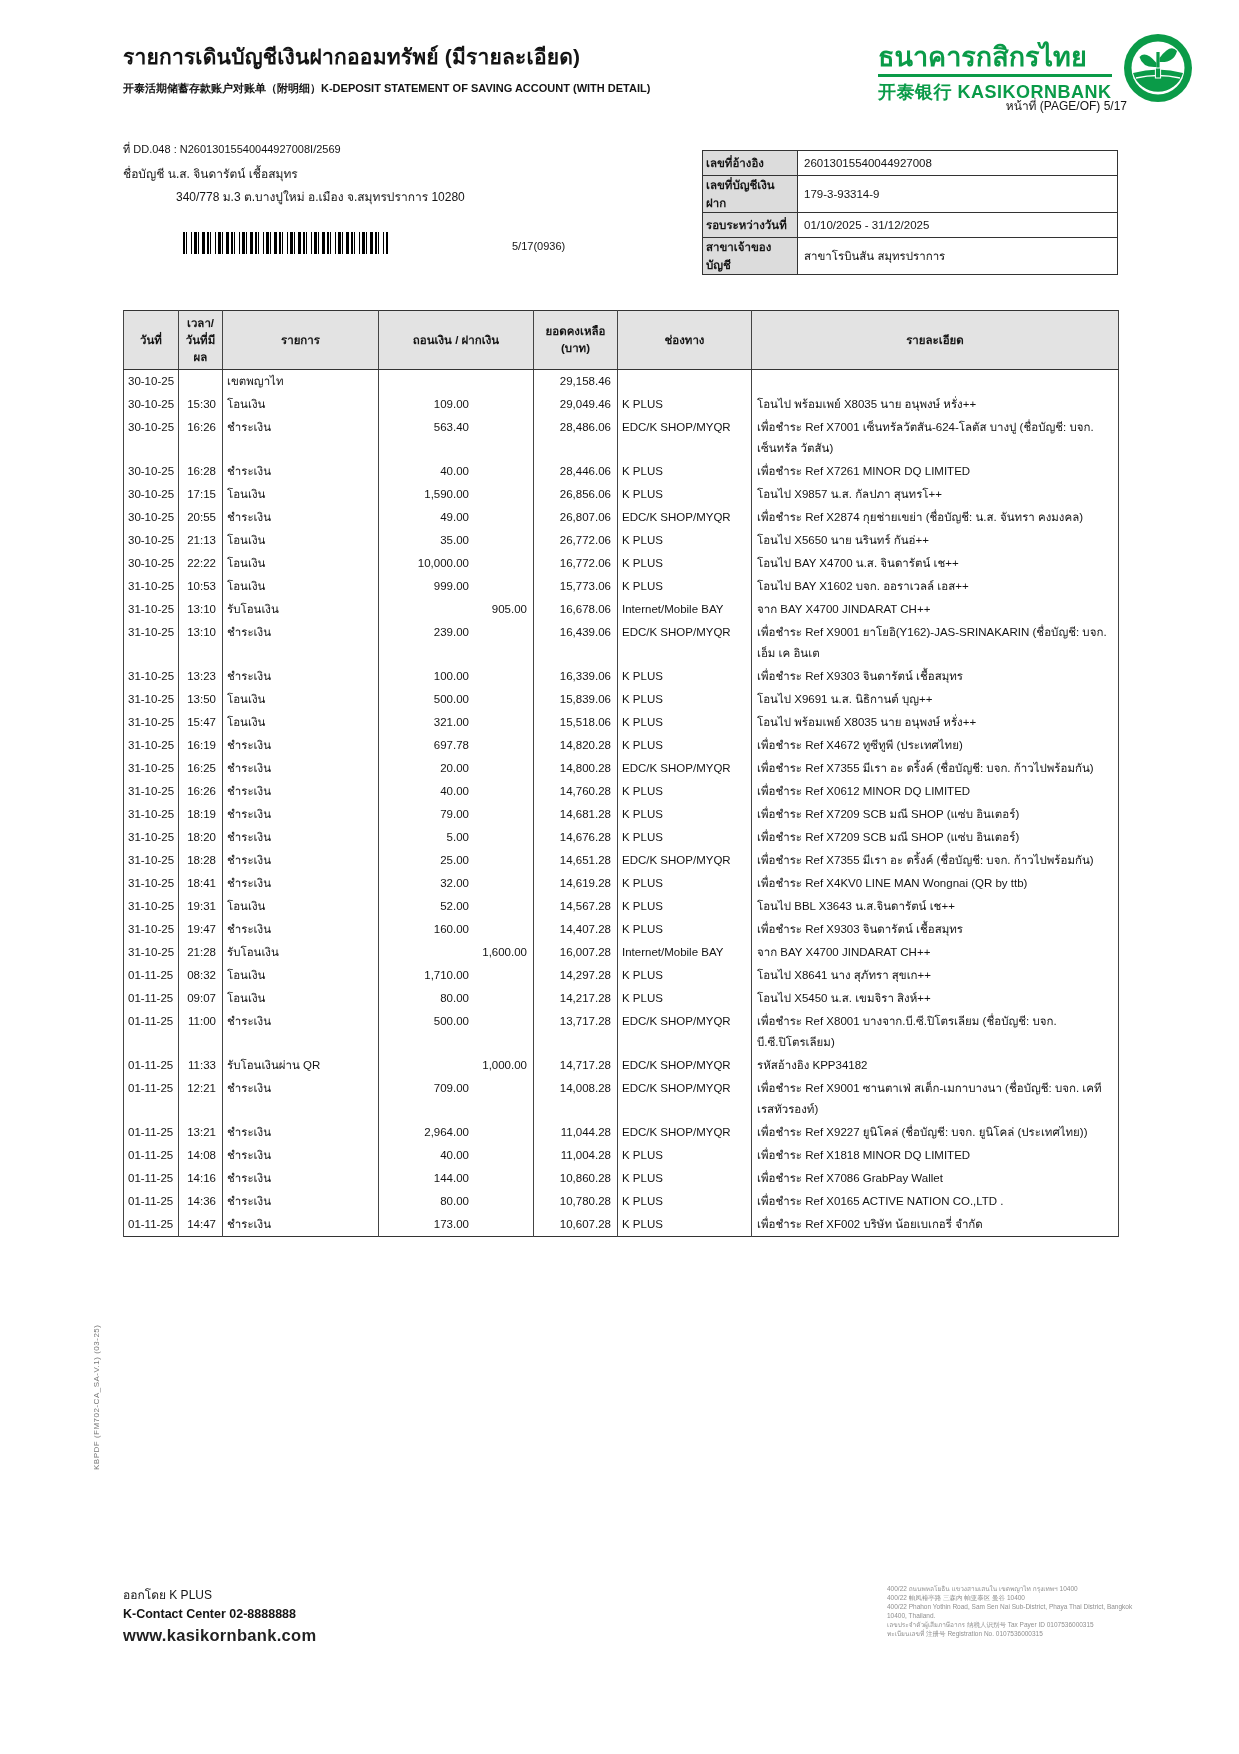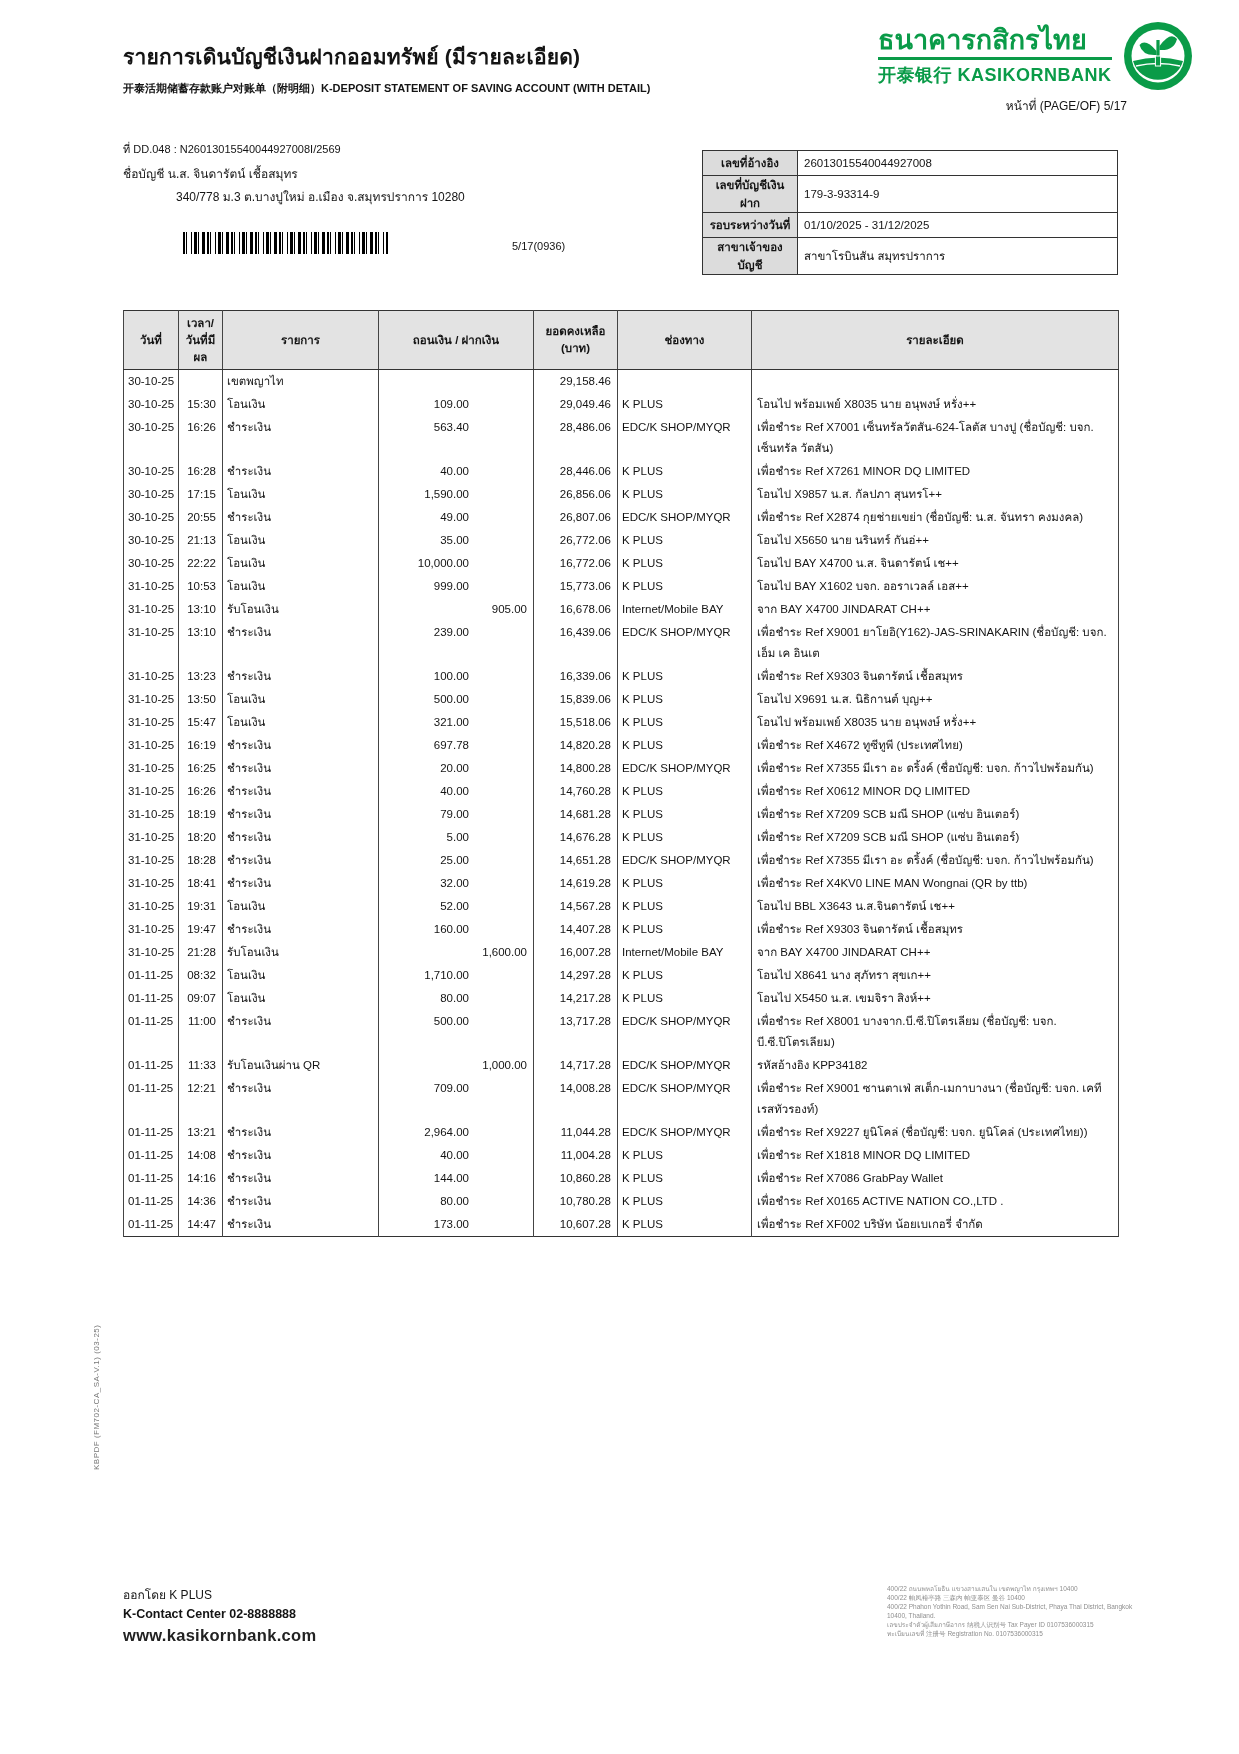--- a/index.html
+++ b/index.html
@@ -7,35 +7,35 @@
     position:relative; width:1239px; height:1754px; margin:0 auto;
     background:#ffffff; overflow:hidden;
     font-family:"Liberation Sans","DejaVu Sans",sans-serif;
     color:#141414;
   }
   
   .title-block { position:absolute; left:123px; top:40px; width:640px; }
   .doc-title { font-size:21px; font-weight:bold; letter-spacing:0.2px; }
   .doc-subtitle { font-size:11px; font-weight:bold; margin-top:8px; }
 
-  .logo-block { position:absolute; left:878px; top:20px; display:flex; align-items:center; gap:10px; }
+  .logo-block { position:absolute; left:878px; top:32px; display:flex; align-items:flex-end; gap:10px; }
   .bank-th { color:#0a9b48; font-size:27px; font-weight:bold; line-height:30px; }
   .bank-sub { color:#0a9b48; font-size:18px; font-weight:bold; border-top:3px solid #0a9b48; margin-top:2px; padding-top:3px; letter-spacing:0.5px; }
   .logo-mark { width:72px; height:72px; }
 
   .page-label { position:absolute; top:96px; right:112px; font-size:12px; }
 
   .doc-no   { position:absolute; left:123px; top:140px; font-size:11px; }
   .acct-line{ position:absolute; left:123px; top:164px; font-size:12px; }
   .acct-addr{ position:absolute; left:176px; top:187px; font-size:12px; }
 
   
   .info-box { position:absolute; left:702px; top:150px; width:416px; border-collapse:collapse; }
   .info-box td { border:1px solid #333; font-size:11.5px; height:24px; padding:0 6px; }
-  .info-box td.lbl { background:#dcdcdc; font-weight:bold; width:88px; padding:0 3px;text-align:center; }
+  .info-box td.lbl { background:#dcdcdc; font-weight:bold; width:88px; padding:0 3px; }
 
   
   .barcode {
     position:absolute; left:183px; top:232px; width:205px; height:22px;
     background:repeating-linear-gradient(90deg,
       #000 0 2px,#fff 2px 3px,#000 3px 4px,#fff 4px 8px,
       #000 8px 9px,#fff 9px 11px,#000 11px 14px,#fff 14px 15px,
       #000 15px 16px,#fff 16px 19px,#000 19px 22px,#fff 22px 24px);
   }
   .barcode-caption { position:absolute; left:512px; top:240px; font-size:11px; }

